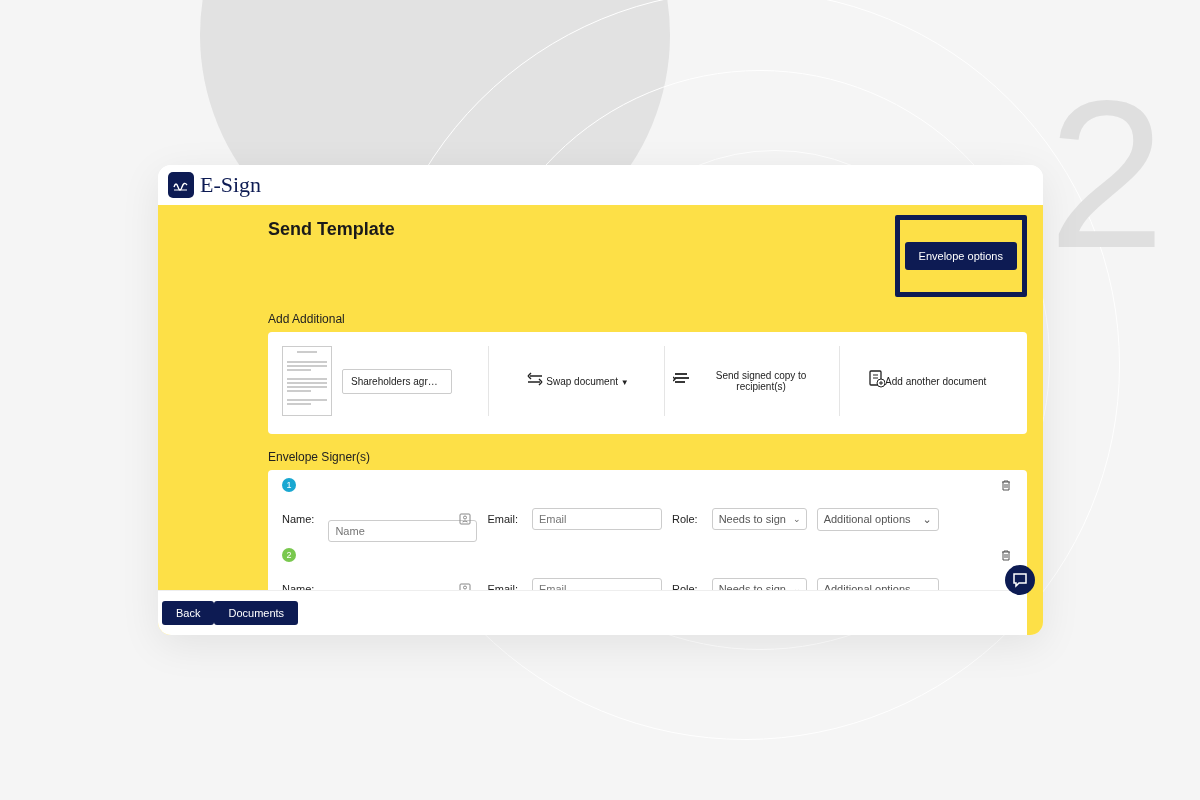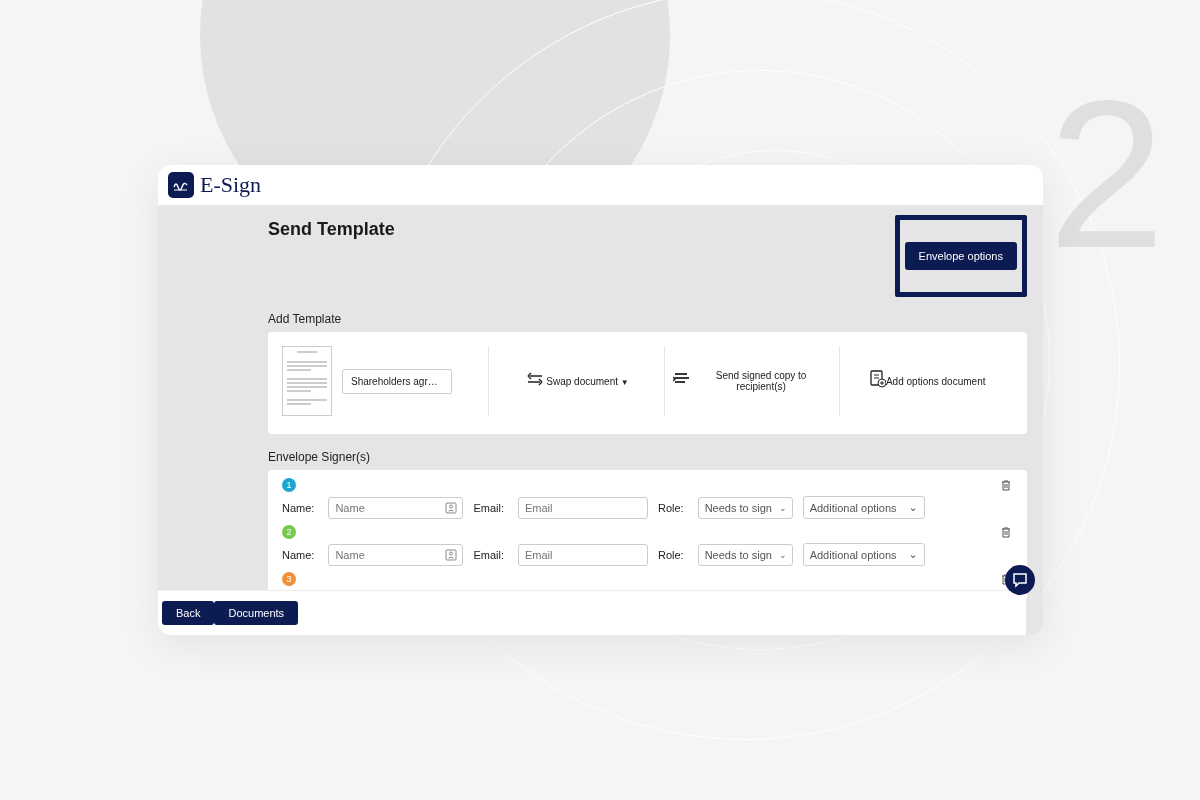--- a/index.html
+++ b/index.html
@@ -50,21 +50,21 @@
   .logo-badge {
     width: 26px; height: 26px; background: #0d1b53; border-radius: 5px;
     display: flex; align-items: center; justify-content: center;
     color: #fff; font-style: italic; font-size: 14px; font-weight: bold;
   }
   .logo-text {
     margin-left: 6px; font-family: "Brush Script MT", cursive;
     font-size: 22px; color: #0d1b53;
   }
   .body-area {
-    flex: 1; background: #e5e5e5; padding: 10px 16px 0 110px;
+    flex: 1; background: #fde047; padding: 10px 16px 0 110px;
     overflow: hidden; position: relative;
   }
   .top-row {
     display: flex; justify-content: space-between; align-items: flex-start;
     margin-bottom: 15px;
   }
   .page-title {
     font-size: 18px; font-weight: 600; color: #1a1a1a; margin-top: 4px;
   }
   .env-options-wrap {
@@ -111,21 +111,21 @@
   .badge.b1 { background: #19a7d1; }
   .badge.b2 { background: #79c84e; }
   .badge.b3 { background: #f0903a; }
   .trash { width: 14px; height: 14px; color: #555; cursor: pointer;}
   .signer-fields { display: flex; align-items: center; gap: 10px; font-size: 11px; color: #222;}
   .signer-fields label { margin-right: 4px; }
   .signer-fields input, .signer-fields select, .add-opts {
     border: 1px solid #ccc; border-radius: 3px; padding: 4px 6px;
     font-size: 11px; color: #555; background: #fff;
   }
-  .name-input { width: 135px; padding-right: 22px;}
+  .name-input { width: 149px; padding-right: 22px; margin-top: 24px;}
   .name-wrap { position: relative; }
   .name-wrap .contact-icon {
     position: absolute; right: 6px; top: 50%; transform: translateY(-50%);
     width: 12px; height: 12px; color: #888;
   }
   .email-input { width: 130px; }
   .role-select { width: 95px; appearance: none; padding-right: 18px; background-image: none;}
   .role-wrap { position: relative; }
   .role-wrap .chev { position: absolute; right: 6px; top: 50%; transform: translateY(-50%); font-size: 9px; color: #666;}
   .add-opts { width: 122px; display: flex; justify-content: space-between; align-items: center; cursor: pointer;}
@@ -167,21 +167,21 @@
   </div>
 
   <div class="body-area">
     <div class="top-row">
       <div class="page-title">Send Template</div>
       <div class="env-options-wrap">
         <button class="env-options-btn">Envelope options</button>
       </div>
     </div>
 
-    <div class="section-label">Add Template</div>
+    <div class="section-label">Add Additional</div>
     <div class="docs-panel">
       <div class="docs-col docs-col-1">
         <div class="doc-thumb">
           <div class="ln s" style="align-self:center;width:50%"></div>
           <div style="height:4px"></div>
           <div class="ln"></div>
             <div class="ln"></div>
             <div class="ln s"></div>
           <div style="height:3px"></div>
           <div class="ln"></div>
@@ -218,21 +218,21 @@
         <div class="icon-row">
           <svg width="16" height="18" viewBox="0 0 16 18">
               <rect x="1" y="1" width="11" height="14" rx="1" stroke="#222" fill="none" stroke-width="1.3"></rect>
               <line x1="4" y1="5" x2="9" y2="5" stroke="#222"></line>
               <line x1="4" y1="8" x2="9" y2="8" stroke="#222"></line>
               <circle cx="12" cy="13" r="4" fill="#fff" stroke="#222"></circle>
               <line x1="12" y1="11" x2="12" y2="15" stroke="#222"></line>
               <line x1="10" y1="13" x2="14" y2="13" stroke="#222"></line>
             </svg>
         </div>
-        <div>Add options document</div>
+        <div>Add another document</div>
       </div>
     </div>
 
     <div class="section-label" style="margin-top:16px">Envelope Signer(s)</div>
     <div class="signers-panel">
 
       <div class="signer-row">
         <div class="signer-top">
           <div class="badge b1">1</div>
           <div class="trash">

